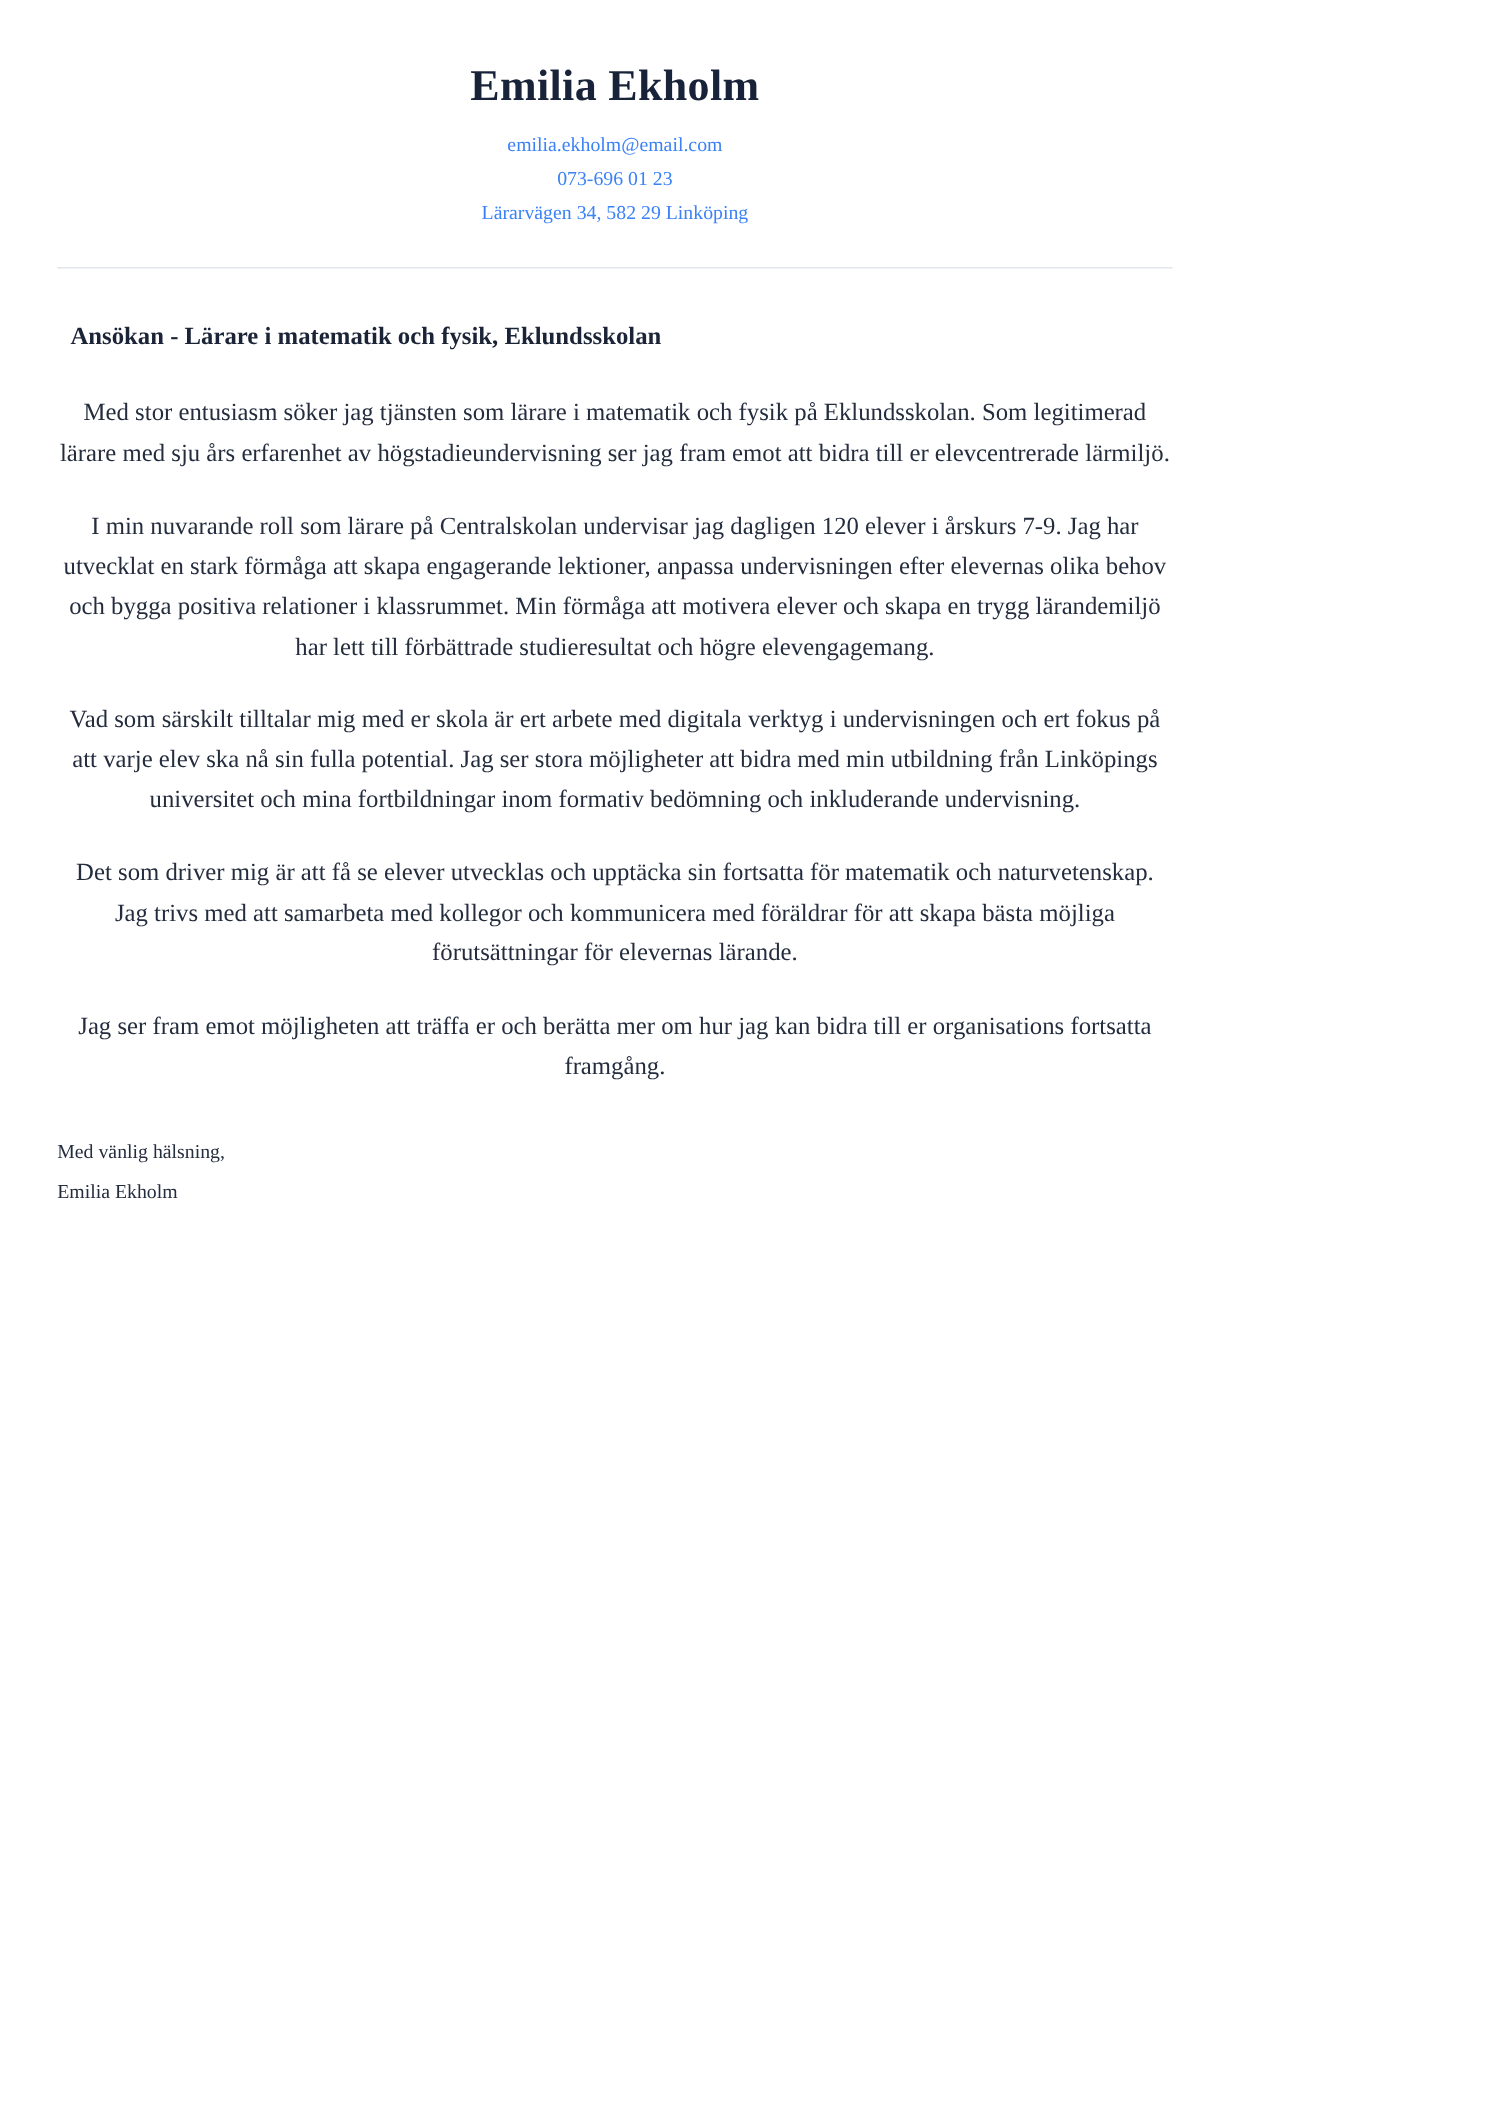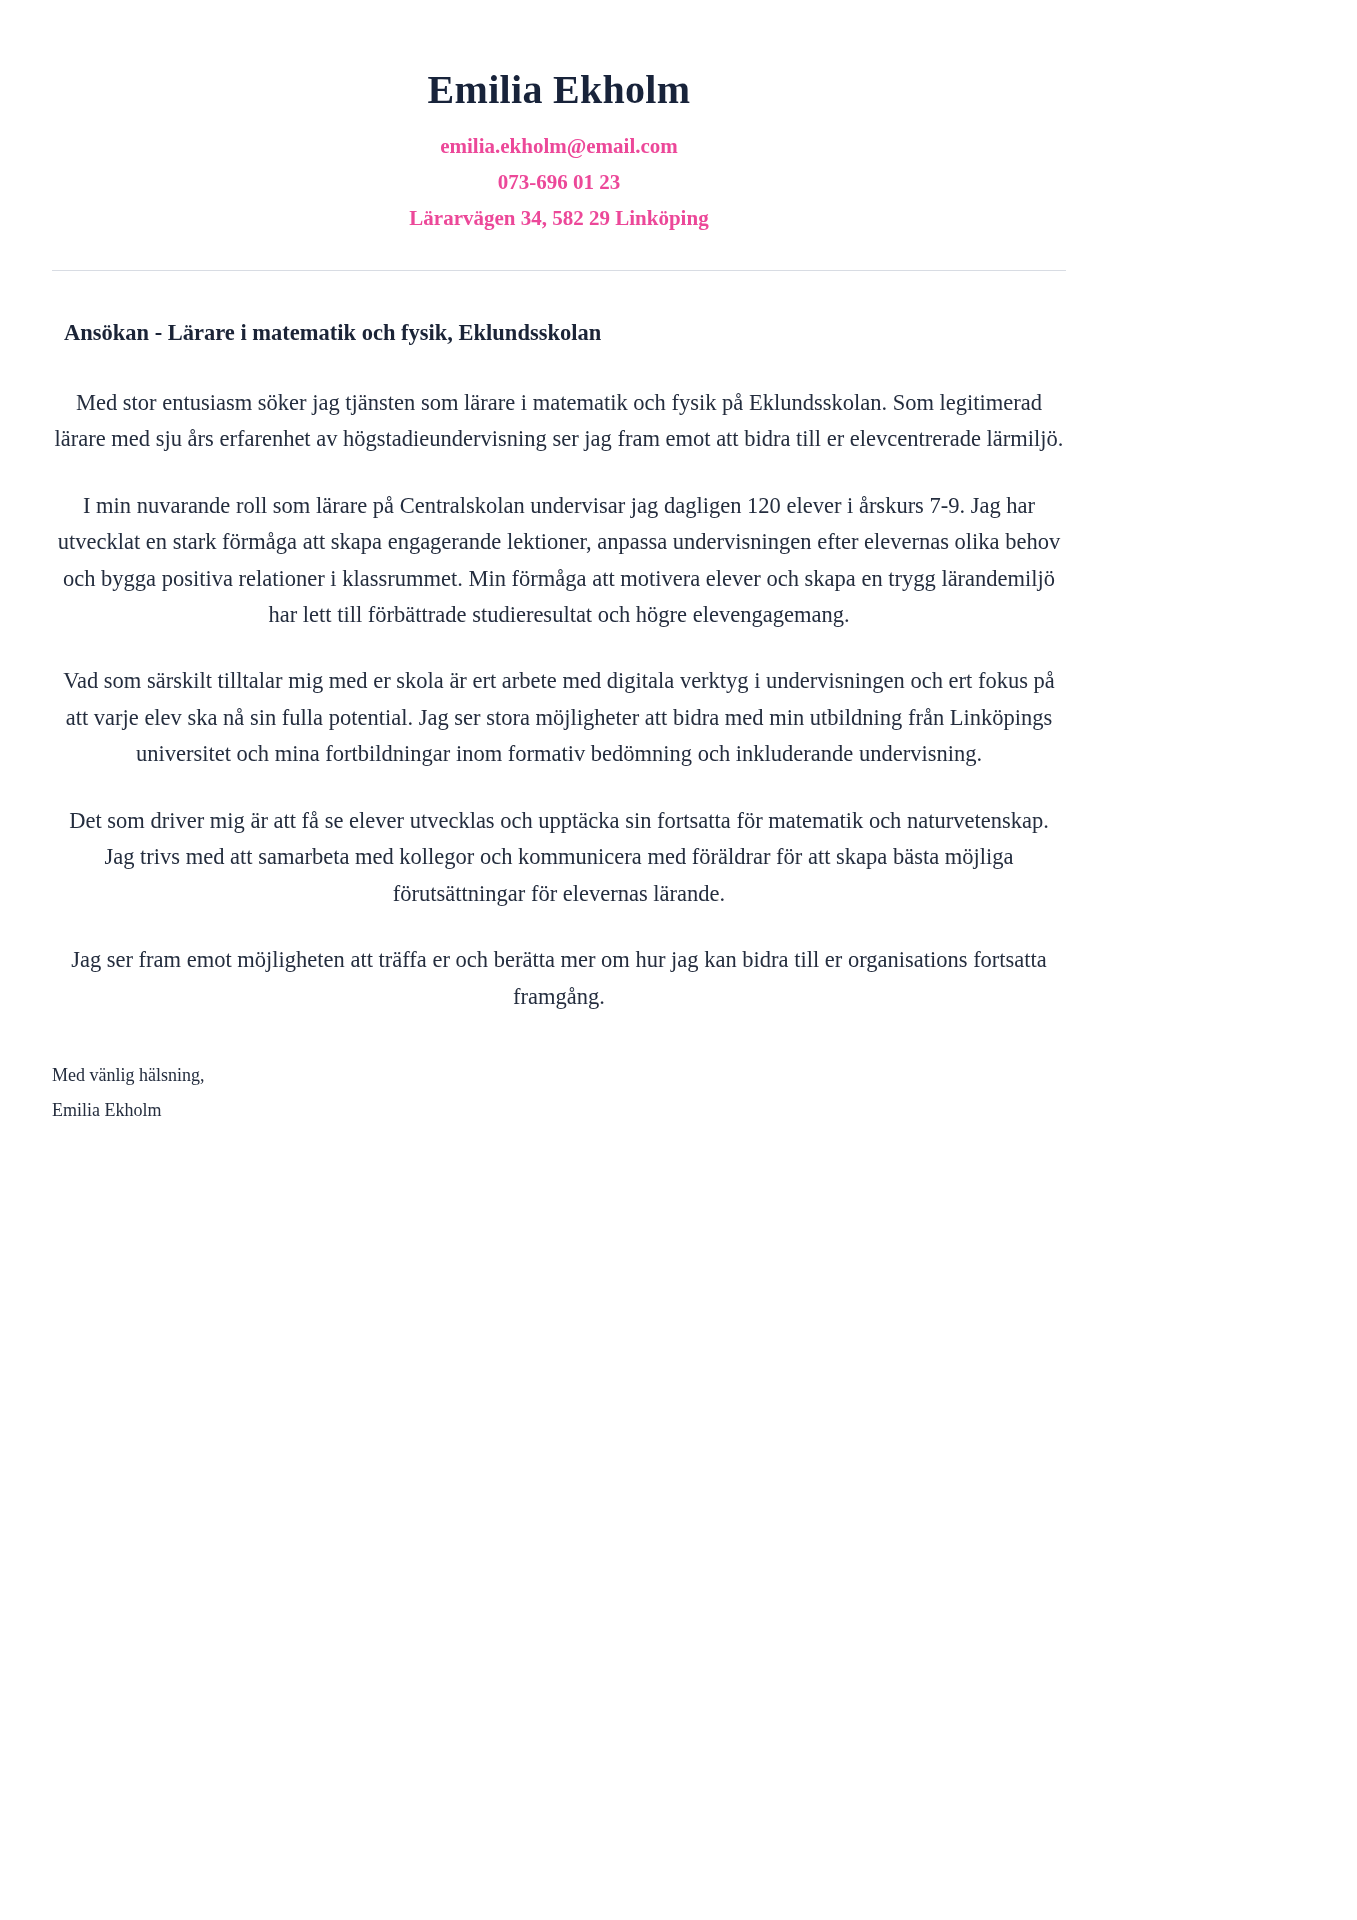--- a/index.html
+++ b/index.html
@@ -11,43 +11,43 @@
     width: 1357px;
     min-height: 1920px;
     font-family: "Liberation Serif", "DejaVu Serif", serif;
     color: #1f2937;
     -webkit-font-smoothing: antialiased;
   }
   .page {
     width: 1118px;
     min-height: 1920px;
     box-sizing: border-box;
-    padding: 60px 52px 40px 52px;
+    padding: 48px 52px 40px 52px;
     background: #ffffff;
   }
   
   .letter-header {
     text-align: center;
     padding-top: 8px;
   }
   .candidate-name {
     font-family: "Liberation Serif", "DejaVu Serif", serif;
     font-size: 40px;
     font-weight: 700;
     letter-spacing: 0.3px;
     color: #18233a;
     margin: 0 0 16px 0;
     line-height: 1.1;
   }
   .contact-line {
-    font-size: 21px;
-    color: #ec4899;
+    font-size: 18px;
+    color: #3b82f6;
     line-height: 1.72;
     margin: 0;
-    font-weight: 700;
+    font-weight: 400;
   }
   .header-rule {
     border: 0;
     border-top: 1px solid #d8dce3;
     margin: 34px 0 0 0;
   }
   
   .letter-body {
     padding-top: 46px;
     max-width: 1245px;

